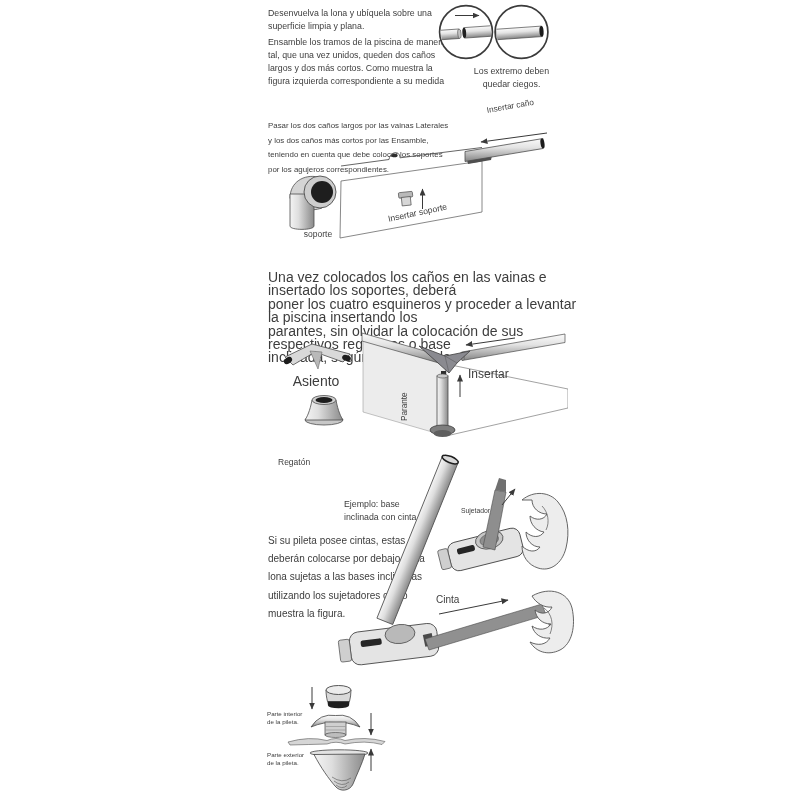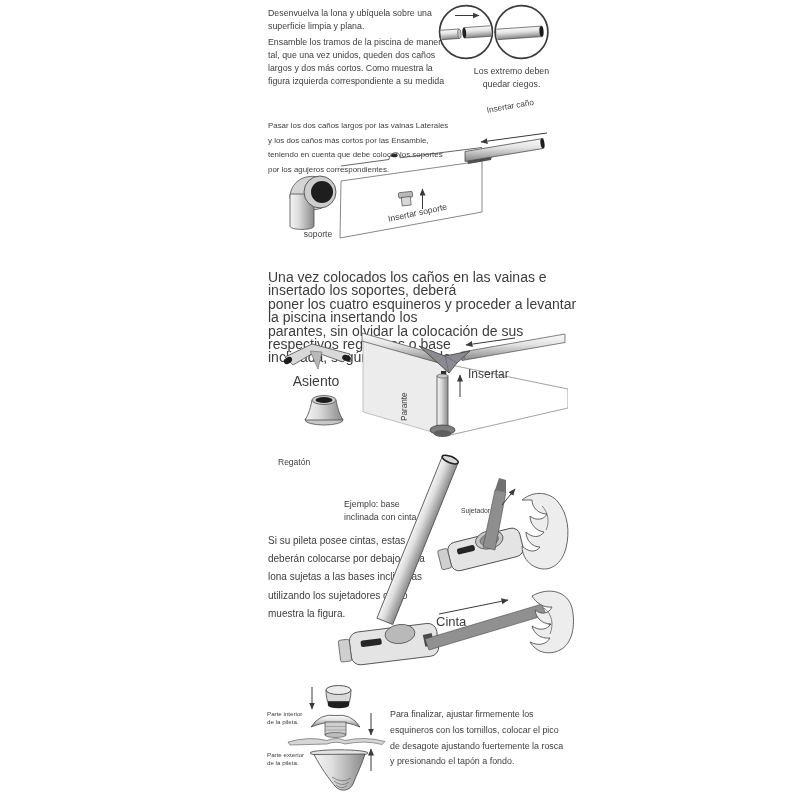--- a/index.html
+++ b/index.html
@@ -179,21 +179,21 @@
     </g>
     <ellipse cx="64" cy="186" rx="15" ry="9.5" fill="#b9b9b9" stroke="#4d4d4d" stroke-width="0.8" transform="rotate(-7 64 186)"></ellipse>
     <rect x="88" y="186" width="9" height="12" fill="#4a4a4a" transform="rotate(-12 92 192)"></rect>
     <path d="M89,191 L206,156 L210,167 L93,202 Z" fill="#909090" stroke="#4a4a4a" stroke-width="0.6"></path>
     <path d="M210,167 L221,202 L229,198 L217,162 Z" fill="#8a8a8a" stroke="#4a4a4a" stroke-width="0.6"></path>
     <path d="M196,148 C214,138 232,144 236,160 C240,178 236,196 224,202 C212,208 200,204 194,194 C202,198 210,197 214,190 C205,191 198,186 196,178 C203,183 211,182 215,176 C206,176 200,170 199,162 C205,167 213,166 216,159 C208,160 200,155 196,148 Z" fill="#ededed" stroke="#555" stroke-width="0.9"></path>
     <path d="M208,160 C216,166 218,176 214,186" stroke="#555" stroke-width="0.7" fill="none"></path>
     <line x1="103" y1="166" x2="172" y2="152" stroke="#3a3a3a" stroke-width="1" marker-end="url(#ah)"></line>
   </svg>
   <span class="abs" style="left:461px;top:507px;font-size:6.8px;">Sujetador</span>
-  <span class="abs" style="left:436px;top:594px;font-size:13px;margin-top:20px;">Cinta</span>
+  <span class="abs" style="left:436px;top:594px;font-size:10px;">Cinta</span>
 
   <svg class="abs" style="left:281px;top:678px" width="114" height="120" viewBox="0 0 114 120">
     <path d="M45,12 C45,16 45.6,20 46.5,23.5 L68.5,23.5 C69.4,20 70,16 70,12 Z" fill="#d9d9d9" stroke="#444" stroke-width="0.8"></path>
     <path d="M46.5,23.5 L68.5,23.5 L68,27.5 L47,27.5 Z" fill="#1f1f1f"></path>
     <ellipse cx="57.5" cy="27.5" rx="10.5" ry="2.8" fill="#1f1f1f"></ellipse>
     <ellipse cx="57.5" cy="12" rx="12.5" ry="4.5" fill="#ececec" stroke="#444" stroke-width="0.9"></ellipse>
     <line x1="31" y1="9" x2="31" y2="31" stroke="#3a3a3a" stroke-width="1" marker-end="url(#ah)"></line>
     <path d="M30,49 Q39,35 54.5,37.5 Q70,35 79,49 Q66,43.5 54.5,44.5 Q43,43.5 30,49 Z" fill="url(#gV)" stroke="#444" stroke-width="0.8"></path>
     <rect x="44" y="44" width="21" height="13" fill="#cfcfcf" stroke="#444" stroke-width="0.7"></rect>
     <path d="M44.5,48.5 L64.5,48.5 M44.5,52 L64.5,52 M44.5,55.5 L64.5,55.5" stroke="#8a8a8a" stroke-width="0.6"></path>
@@ -202,18 +202,14 @@
     <path d="M7,64 Q28,58 46,62.5 Q55,58.5 64,62.5 Q84,58 104,63.5 L101,66.5 Q84,62 64,66 Q55,62.5 46,66 Q28,66.5 9,67 Z" fill="#d6d6d6" stroke="#555" stroke-width="0.6"></path>
     <line x1="90" y1="93" x2="90" y2="71" stroke="#3a3a3a" stroke-width="1" marker-end="url(#ah)"></line>
     <ellipse cx="58" cy="75" rx="29" ry="3.2" fill="#e2e2e2" stroke="#444" stroke-width="0.8"></ellipse>
     <path d="M33,76.5 C40,90 48,101 54,108 C59,114.5 69,113 72,106 C76,96 81,86 84,76 Z" fill="url(#gH)" stroke="#444" stroke-width="0.8"></path>
     <path d="M51,99 Q61,106 70,100 M53,103 Q61,109.5 68,104 M55,107 Q61,112 66,107.5" stroke="#555" stroke-width="0.6" fill="none"></path>
   </svg>
   <div class="abs txt" style="left:267px;top:710px;font-size:6.2px;line-height:7.6px;">Parte interior
 de la pileta.</div>
   <div class="abs txt" style="left:267px;top:751px;font-size:6.2px;line-height:7.6px;">Parte exterior
 de la pileta.</div>
-  <div class="abs txt" style="left:390px;top:707px;width:205px;font-size:8.9px;line-height:15.8px;">Para finalizar, ajustar firmemente los
-esquineros con los tornillos, colocar el pico
-de desagote ajustando fuertemente la rosca
-y presionando el tapón a fondo.</div>
 
 </div>
 
 </body></html>

